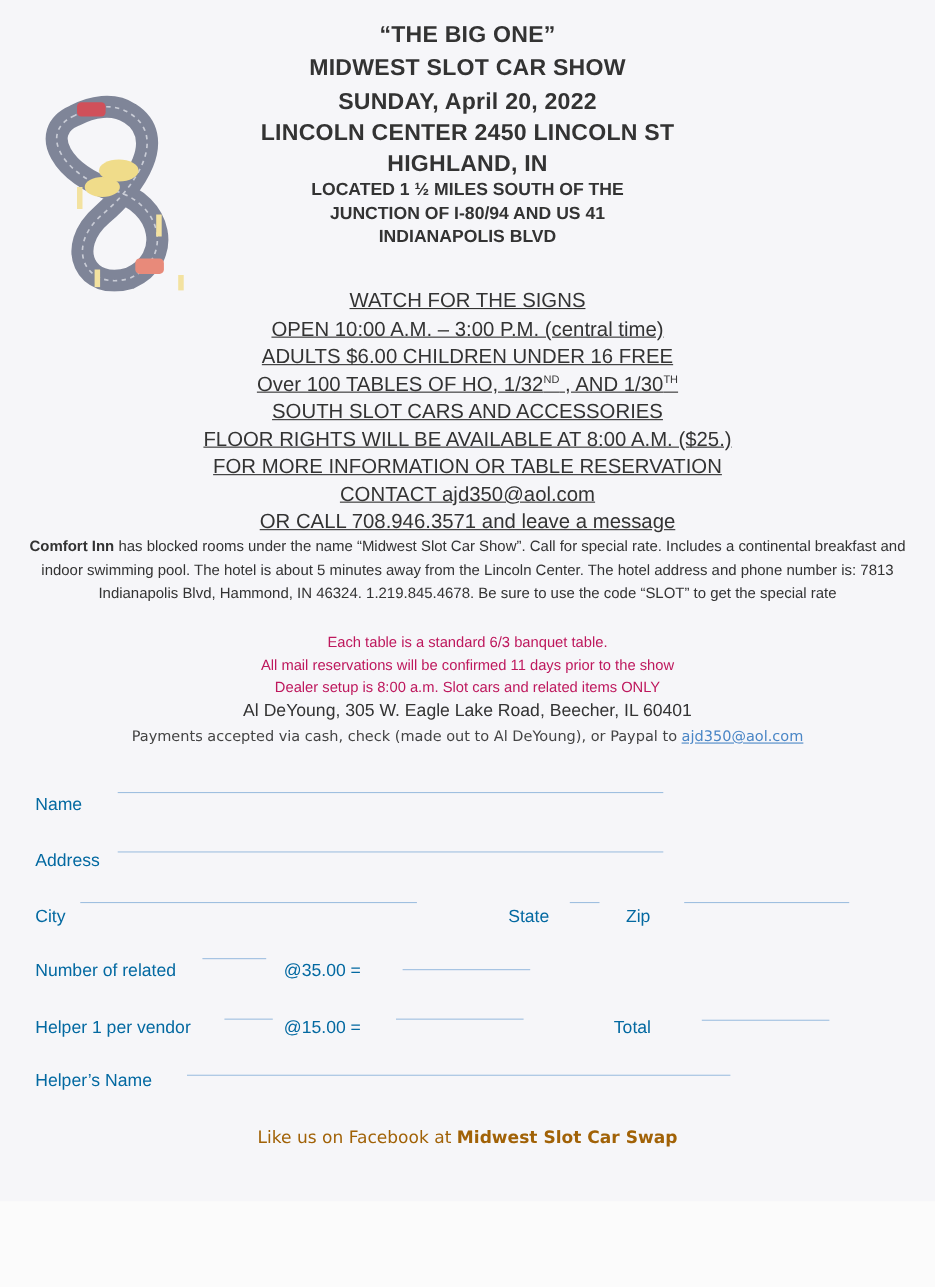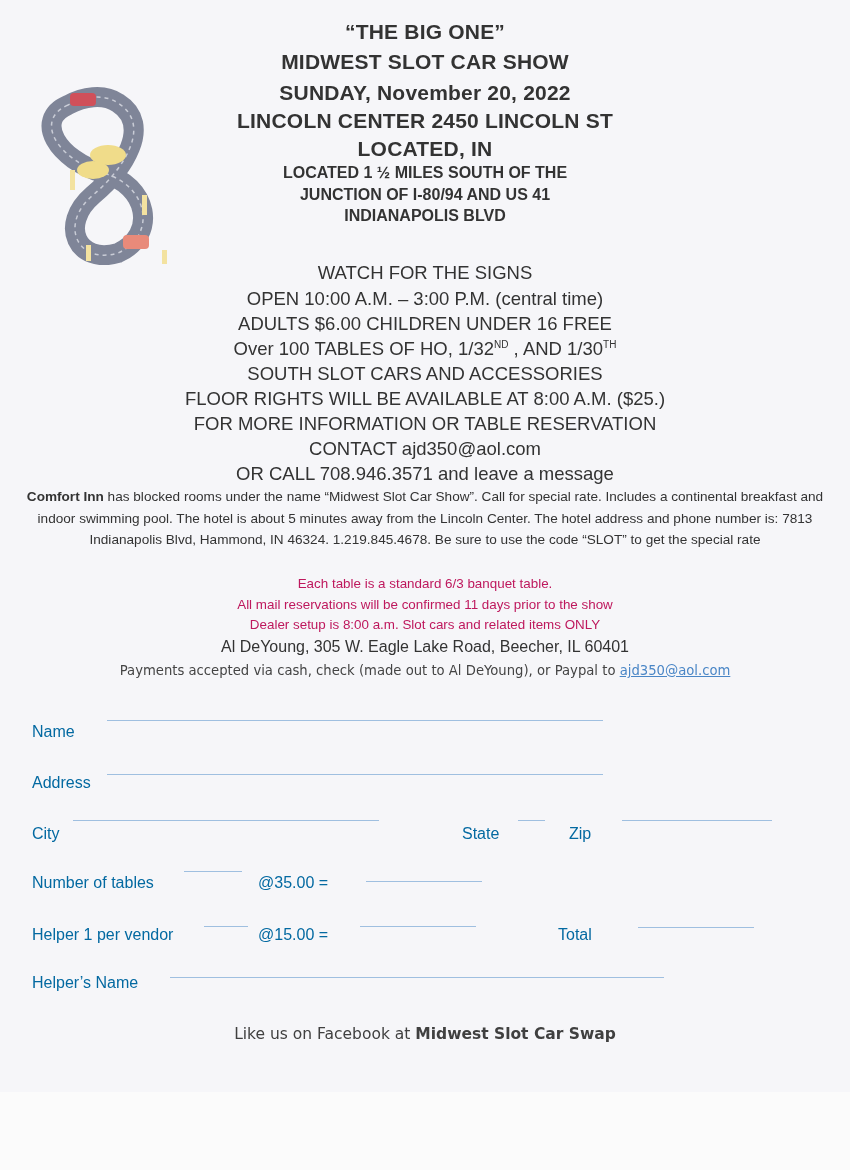--- a/index.html
+++ b/index.html
@@ -6,21 +6,21 @@
   body {
     width:850px; height:1170px; position:relative; overflow:hidden;
     background:#f6f6f9;
     font-family:"Liberation Sans", sans-serif;
     color:#2f2f2f;
   }
   .bottom-strip { position:absolute; left:0; top:1092px; width:850px; height:78px; background:#fbfbfb; }
   .c { position:absolute; left:0; width:850px; text-align:center; white-space:nowrap; }
   .h1 { font-weight:bold; font-size:21px; color:#333; letter-spacing:0.2px; }
   .h2 { font-weight:bold; font-size:16px; color:#333; }
-  .info { font-size:18.5px; color:#333; }
+  .info { font-size:18.5px; color:#333;text-decoration:underline; }
   .small { font-size:13.4px; color:#be185d; }
   .calibri { font-family:"DejaVu Sans", sans-serif; }
   .pay { font-size:13.2px; color:#444; }
   .pay a { color:#4a86c6; text-decoration:underline;text-align:center; }
   .lbl { position:absolute; font-family:Liberation Sans, sans-serif; font-size:16px; color:#0369a1; white-space:nowrap; }
   .line { position:absolute; height:1px; background:#9fbfe0; }
   sup { font-size:10px; }
   .logo { position:absolute; left:38px; top:85px; width:135px; height:180px; }
   .para { position:absolute; left:25px; width:800px; text-align:center; font-size:13.6px; line-height:21.5px; color:#333; }
 </style>
@@ -39,23 +39,23 @@
     <ellipse cx="55" cy="85" rx="16" ry="9" fill="#f0dc8a"></ellipse>
     <rect x="32" y="85" width="5" height="20" fill="#f3e2a0"></rect>
     <rect x="104" y="110" width="5" height="20" fill="#f3e2a0"></rect>
     <rect x="48" y="160" width="5" height="16" fill="#f3e2a0"></rect>
     <rect x="124" y="165" width="5" height="14" fill="#f3e2a0"></rect>
   </svg>
 </div>
 
 <div class="c h1" style="top:20px">“THE BIG ONE”</div>
 <div class="c h1" style="top:50px">MIDWEST SLOT CAR SHOW</div>
-<div class="c h1" style="top:81px">SUNDAY, November 20, 2022</div>
+<div class="c h1" style="top:81px">SUNDAY, April 20, 2022</div>
 <div class="c h1" style="top:109px">LINCOLN CENTER 2450 LINCOLN ST</div>
-<div class="c h1" style="top:137px">LOCATED, IN</div>
+<div class="c h1" style="top:137px">HIGHLAND, IN</div>
 <div class="c h2" style="top:164px">LOCATED 1 ½ MILES SOUTH OF THE</div>
 <div class="c h2" style="top:186px">JUNCTION OF I-80/94 AND US 41</div>
 <div class="c h2" style="top:207px">INDIANAPOLIS BLVD</div>
 
 <div class="c info" style="top:262px">WATCH FOR THE SIGNS</div>
 <div class="c info" style="top:288px">OPEN 10:00 A.M. – 3:00 P.M. (central time)</div>
 <div class="c info" style="top:313px">ADULTS $6.00 CHILDREN UNDER 16 FREE</div>
 <div class="c info" style="top:338px">
   <span>Over 100 TABLES OF HO, 1/32</span><sup>ND</sup><span> , AND 1/30</span><sup>TH</sup>
 </div>
@@ -83,30 +83,30 @@
 <div class="line" style="left:107px;top:774px;width:496px"></div>
 <div class="lbl" style="left:32px;top:774px">Address</div>
 
 <div class="line" style="left:73px;top:820px;width:306px"></div>
 <div class="lbl" style="left:32px;top:825px">City</div>
 <div class="line" style="left:518px;top:820px;width:27px"></div>
 <div class="lbl" style="left:462px;top:825px">State</div>
 <div class="line" style="left:622px;top:820px;width:150px"></div>
 <div class="lbl" style="left:569px;top:825px">Zip</div>
 
-<div class="lbl" style="left:32px;top:874px">Number of tables</div>
+<div class="lbl" style="left:32px;top:874px">Number of related</div>
 <div class="line" style="left:184px;top:871px;width:58px"></div>
 <div class="lbl" style="left:258px;top:874px">@35.00 =</div>
 <div class="line" style="left:366px;top:881px;width:116px"></div>
 
 <div class="lbl" style="left:32px;top:926px">Helper 1 per vendor</div>
 <div class="line" style="left:204px;top:926px;width:44px"></div>
 <div class="lbl" style="left:258px;top:926px">@15.00 =</div>
 <div class="line" style="left:360px;top:926px;width:116px"></div>
 <div class="lbl" style="left:558px;top:926px">Total</div>
 <div class="line" style="left:638px;top:927px;width:116px"></div>
 
 <div class="lbl" style="left:32px;top:974px">Helper’s Name</div>
 <div class="line" style="left:170px;top:977px;width:494px"></div>
 
-<div class="c calibri" style="top:1025px;font-size:15.5px;color:#404040">
+<div class="c calibri" style="top:1025px;font-size:15.5px;color:#a16207">
   <span>Like us on Facebook at </span><b>Midwest Slot Car Swap</b>
 </div>
 
 </body></html>

